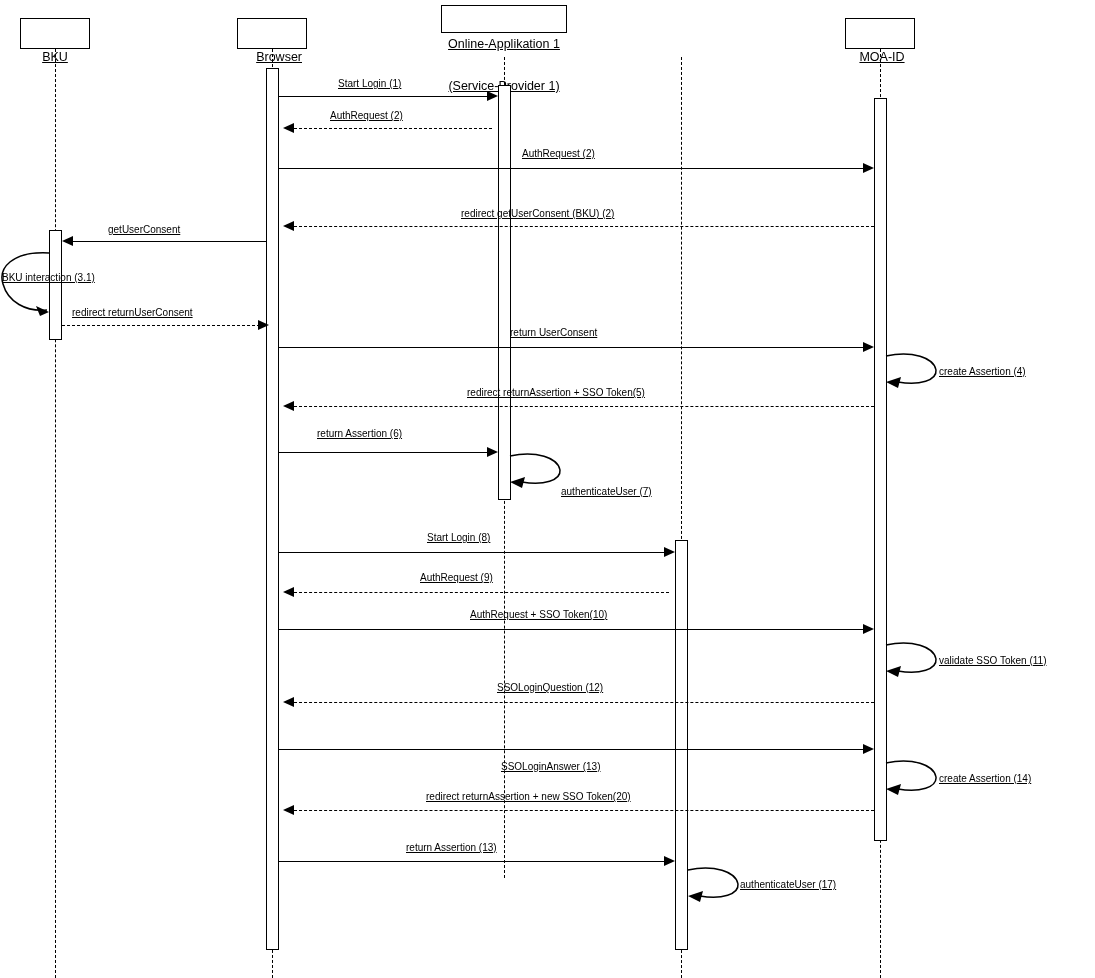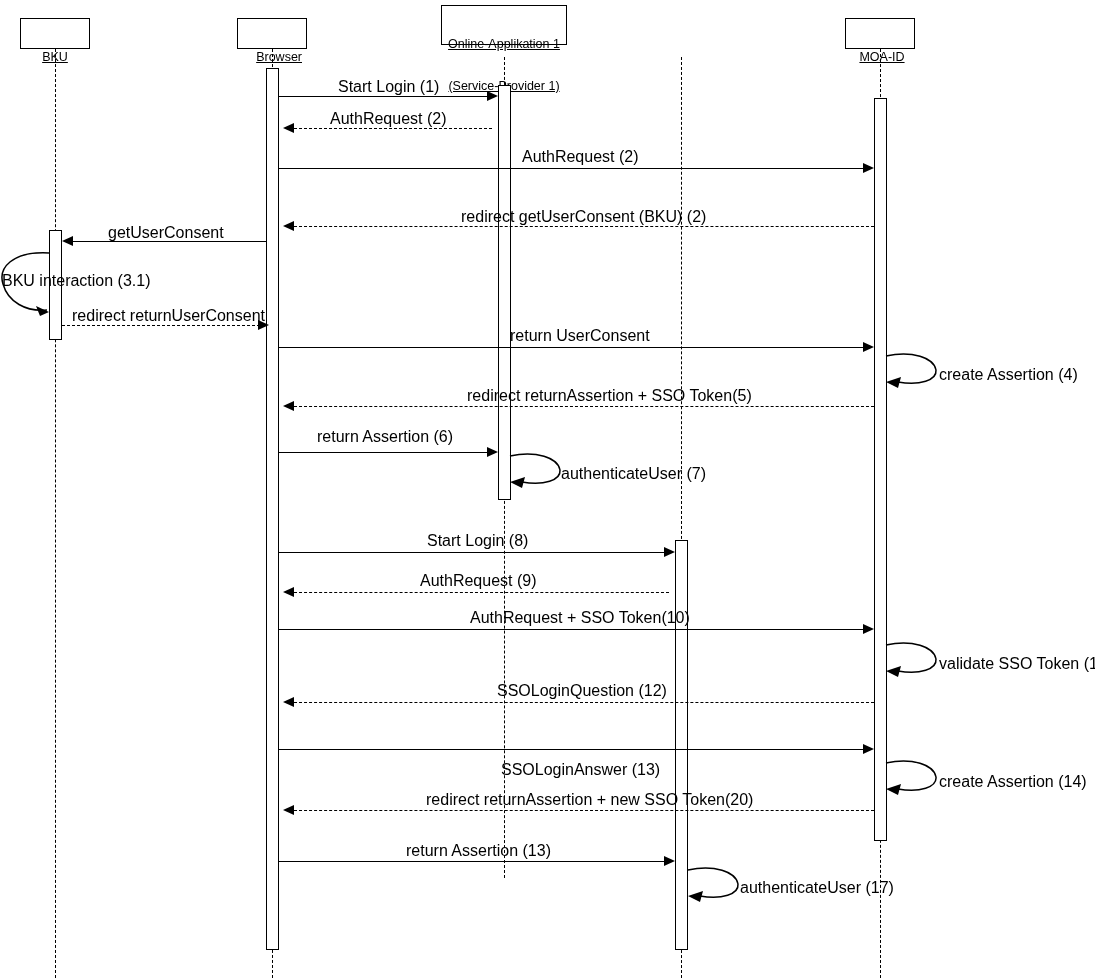--- a/index.html
+++ b/index.html
@@ -60,24 +60,25 @@
     border-bottom: 5px solid transparent;
   }
   .arrowhead.right {
     border-left: 11px solid #000000;
   }
   .arrowhead.left {
     border-right: 11px solid #000000;
   }
   .msg-label {
     position: absolute;
-    font-size: 16px;
+    font-size: 10px;
     color: #000000;
     white-space: nowrap;
     background: transparent;
+    text-decoration: underline;
   }
   .self-arc {
     position: absolute;
   }
   .self-arc svg {
     display: block;
     overflow: visible;
   }
 </style>
 </head>
@@ -92,21 +93,21 @@
   <div class="lifeline-dash" style="left:880px; top:49px; height:929px;"></div>
 
   <div class="lifeline-box" style="left:20px; top:18px; width:70px; height:31px;">
     <span class="ln">BKU</span>
   </div>
 
   <div class="lifeline-box" style="left:237px; top:18px; width:70px; height:31px;text-align:right;">
     <span class="ln">Browser</span>
   </div>
 
-  <div class="lifeline-box" style="left:441px; top:5px; width:126px; height:40px;">
+  <div class="lifeline-box" style="left:441px; top:5px; width:126px; height:28px;">
     <span class="ln">Online-Applikation 1</span>
     <span class="ln">(Service-Provider 1)</span>
   </div>
 
 
   <div class="lifeline-box" style="left:845px; top:18px; width:70px; height:31px;padding-left:8px;">
     <span class="ln">MOA-ID</span>
   </div>
 
   <div class="activation" style="left:266px; top:68px; width:13px; height:882px;"></div>
@@ -166,21 +167,21 @@
   <div class="msg-line" style="left:279px; top:452px; width:208px;"></div>
   <div class="arrowhead right" style="left:487px; top:447px;"></div>
   <div class="msg-label" style="left:317px; top:428px;">return Assertion (6)</div>
 
   <div class="self-arc" style="left:508px; top:452px; width:56px; height:44px;">
     <svg width="56" height="44" viewBox="0 0 56 44">
       <path d="M 2 4 C 28 -2, 50 6, 52 18 C 53 28, 36 34, 14 30" fill="none" stroke="#000000" stroke-width="1.5"></path>
       <polygon points="2,30 17,25 14,36" fill="#000000"></polygon>
     </svg>
   </div>
-  <div class="msg-label" style="left:561px; top:465px;">authenticateUser (7)</div>
+  <div class="msg-label" style="left:561px; top:486px;">authenticateUser (7)</div>
 
   <div class="msg-line" style="left:279px; top:552px; width:385px;"></div>
   <div class="arrowhead right" style="left:664px; top:547px;"></div>
   <div class="msg-label" style="left:427px; top:532px;">Start Login (8)</div>
 
   <div class="msg-line dashed" style="left:294px; top:592px; width:375px;"></div>
   <div class="arrowhead left" style="left:283px; top:587px;"></div>
   <div class="msg-label" style="left:420px; top:572px;">AuthRequest (9)</div>
 
   <div class="msg-line" style="left:279px; top:629px; width:584px;"></div>

